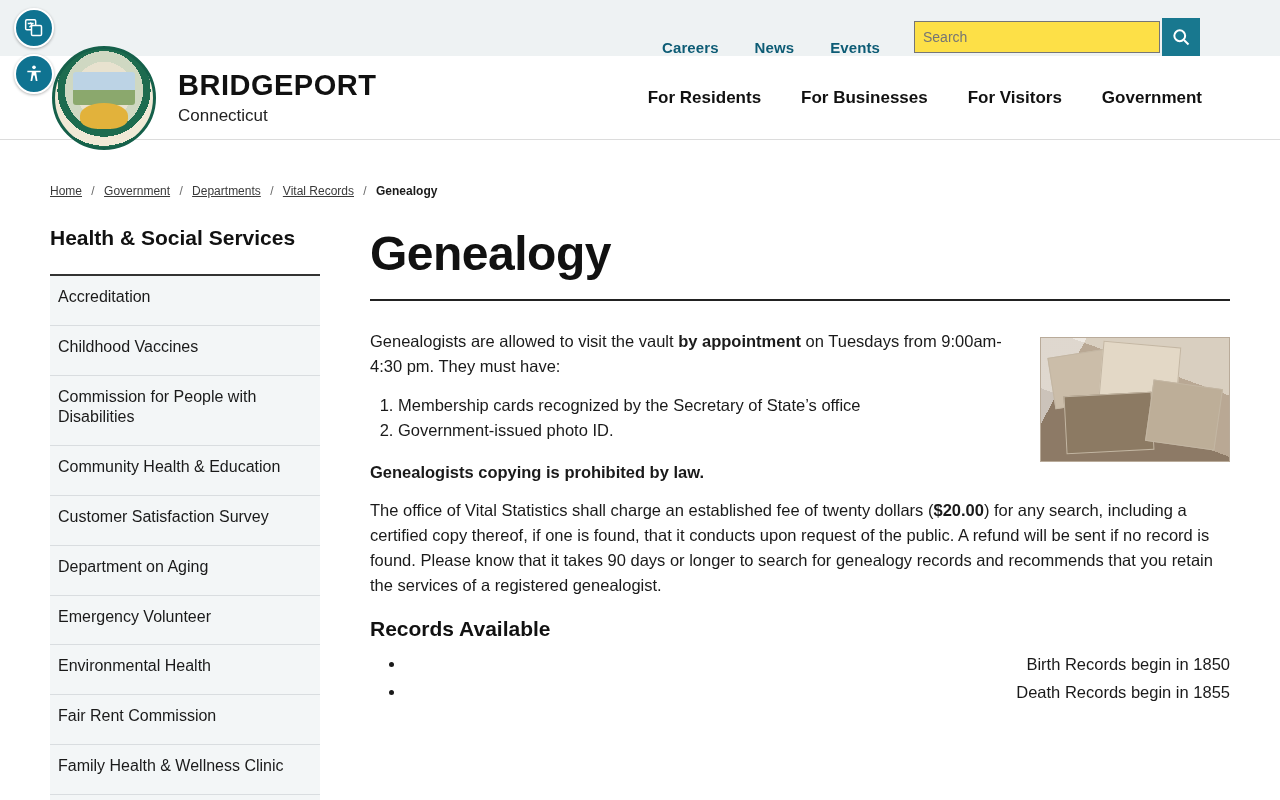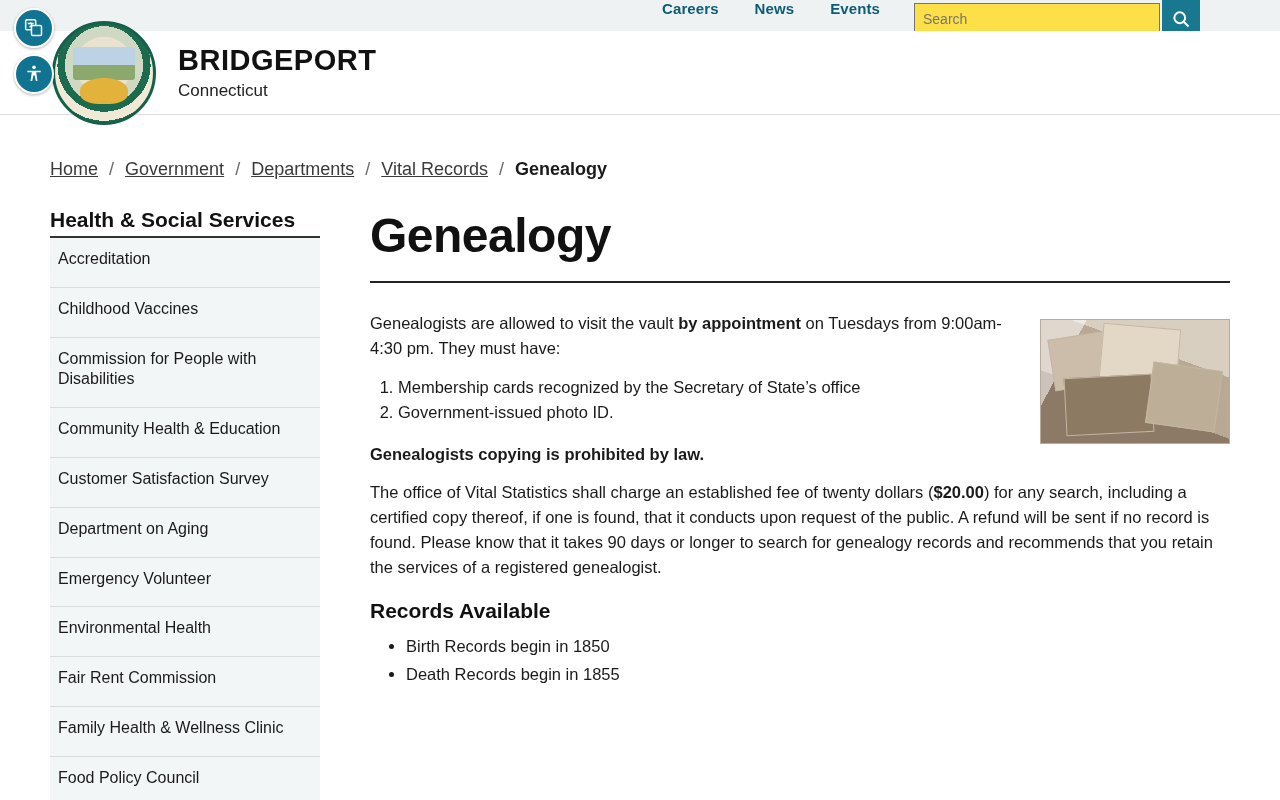--- a/index.html
+++ b/index.html
@@ -8,24 +8,24 @@
     width: 1280px; height: 800px;
     overflow: hidden;
     background: #ffffff;
     font-family: "Liberation Sans", sans-serif;
     color: #1a1a1a;
   }
 
   
   .topbar {
     position: relative;
-    height: 31px;
+    height: 56px;
     background: #eef2f3;
     display: flex;
-    align-items: flex-start;
+    align-items: flex-end;
     justify-content: flex-end;
     padding-right: 80px;
   }
   .topnav {
     display: flex;
     align-items: center;
     gap: 36px;
     margin-right: 34px;
   }
   .topnav a {
@@ -148,42 +148,42 @@
   .mainnav a {
     font-size: 17px;
     font-weight: bold;
     color: #111;
     text-decoration: none;
   }
 
   
   .breadcrumb {
     padding: 44px 0 0 50px;
-    font-size: 18px;
+    font-size: 12px;
     color: #3a3a3a;
   }
   .breadcrumb a {
     color: #3a3a3a;
     text-decoration: underline;
   }
   .breadcrumb .sep { margin: 0 6px; color: #6a6a6a; }
   .breadcrumb .current { color: #1a1a1a; font-weight: bold; }
 
   
   .layout {
     display: flex;
     padding-left: 50px;
     padding-top: 28px;
   }
   .sidebar { width: 270px; flex: 0 0 270px; }
   .side-title {
     font-size: 21px;
     font-weight: bold;
     color: #111;
-    padding-bottom: 4px;
+    padding-bottom: 24px;
     border-bottom: 2px solid #333;
   }
   .side-list { list-style: none; margin: 0; padding: 0; }
   .side-list li {
     font-size: 16px;
     color: #1a1a1a;
     padding: 11px 8px 17px 8px;
     border-bottom: 1px solid #d9dde0;
     background: #f3f6f7;
     line-height: 1.3;
@@ -224,21 +224,21 @@
   .photo .p4 { left: 108px; top: 46px; width: 70px; height: 62px; transform: rotate(8deg); background: #bdae98; }
 
   .content p {
     font-size: 16.5px;
     line-height: 1.5;
     margin: 0 12px 14px 0;
     color: #1a1a1a;
   }
   .content ol { margin: 0 0 16px 0; padding-left: 28px; }
   .content ol li { font-size: 16.5px; line-height: 1.55; }
-  .content ul { margin: 6px 0 14px 0; padding-left: 36px; }
+  .content ul { margin: 6px 0 14px 0; padding-left: 36px; text-align: right; }
   .content ul li { font-size: 16.5px; line-height: 1.65; }
   .bold { font-weight: bold; }
   .notice { font-weight: bold; font-size: 16.5px; margin: 6px 0 26px 0; }
   h2.section {
     font-size: 21px;
     font-weight: bold;
     margin: 0 0 10px 0;
     color: #111;
     clear: both;
   }
@@ -281,20 +281,26 @@
 </div>
 
 <header class="masthead">
   <div class="brand">
     <div class="seal"></div>
     <div class="brandtext">
       <div class="city">BRIDGEPORT</div>
       <div class="state">Connecticut</div>
     </div>
   </div>
+  <nav class="mainnav">
+    <a href="#">For Residents</a>
+    <a href="#">For Businesses</a>
+    <a href="#">For Visitors</a>
+    <a href="#">Government</a>
+  </nav>
 </header>
 
 <div class="breadcrumb">
   <a href="#">Home</a>
   <span class="sep">/</span>
   <a href="#">Government</a>
   <span class="sep">/</span>
   <a href="#">Departments</a>
   <span class="sep">/</span>
   <a href="#">Vital Records</a>

